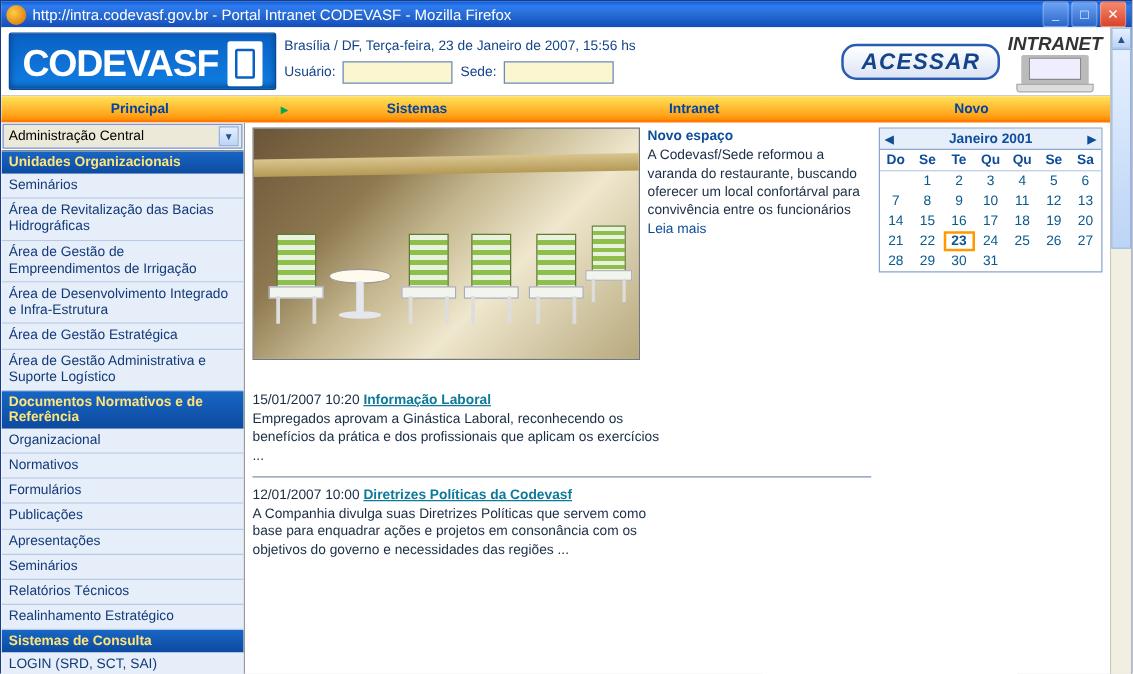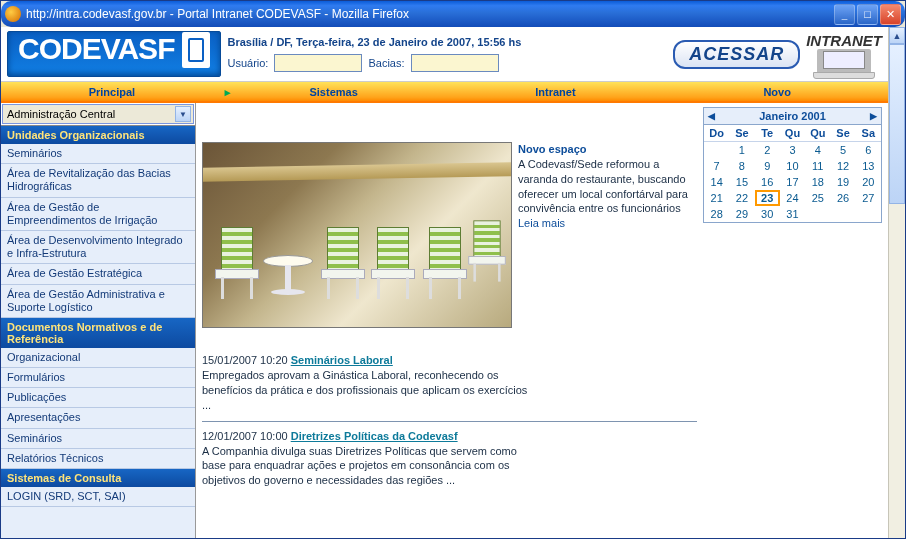--- a/index.html
+++ b/index.html
@@ -1,41 +1,41 @@
 <!DOCTYPE html>
 <html><head>
 <meta charset="utf-8">
 <style>
 * { margin: 0; padding: 0; box-sizing: border-box; }
 body { font-family: Verdana, Arial, sans-serif; font-size: 11px; background: #ece9d8; overflow: hidden; width: 906px; height: 539px; }
 .window { width: 906px; height: 539px; display: flex; flex-direction: column; border: 1px solid #1a3b87; }
 
 
-.titlebar { background: linear-gradient(#0b5cd8, #2f7bf0 18%, #296fd8 45%, #134cb8); color: #fff; height: 26px; display: flex; align-items: center; padding: 0 4px; font-size: 12px; border-radius: 10px; }
+.titlebar { background: linear-gradient(#0b5cd8, #2f7bf0 18%, #296fd8 45%, #134cb8); color: #fff; height: 26px; display: flex; align-items: center; padding: 0 4px; font-size: 12px; }
 .titlebar .favicon { width: 16px; height: 16px; border-radius: 50%; background: radial-gradient(circle at 6px 6px, #ffcc44, #d46a00); margin-right: 5px; display:flex;align-items:center;justify-content:center;color:#803800;font-weight:bold;font-size:10px;}
 .titlebar .title { flex: 1; }
 .titlebar .winbtns { display: flex; gap: 2px; }
 .titlebar .winbtn { width: 21px; height: 21px; background: linear-gradient(#6ea4f6,#2a66c8); border: 1px solid #fff4; border-radius: 3px; color: #fff; font-size: 11px; display:flex; align-items:center; justify-content:center; font-family: Tahoma; }
 .titlebar .winbtn.close { background: linear-gradient(#f48a6e,#d8432a); }
 
 
 .content-row { flex:1; display:flex; background:#fff; }
 .page { flex:1; background:#fff; overflow:hidden; display:flex; flex-direction:column; }
 .vscroll { width:17px; background:#f1efe2; border-left:1px solid #c7c5b8; display:flex; flex-direction:column; }
 .vscroll .sbtn { height:17px; background:linear-gradient(#e5f0ff,#bcd4f6); border:1px solid #93b4e6; display:flex;align-items:center;justify-content:center;color:#2a4d8d;font-size:9px; }
 .vscroll .track { flex:1; background:#f1efe2; position:relative; }
 .vscroll .thumb { position:absolute; top:0; left:0; right:0; height:160px; background:linear-gradient(#e5f0ff,#bcd4f6); border:1px solid #93b4e6; }
 
 
 .banner { height:55px; background:#fff; display:flex; align-items:center; padding:0 6px; gap:6px; border-bottom:1px solid #ccc; }
-.logo { background: linear-gradient(#0a60c4, #117fe4); color:#fff; font-family: 'Arial Black', Arial; font-weight:900; font-size:30px; letter-spacing:-1px; padding:0 10px 2px 10px; border:1px solid #064a99; border-radius:2px; display:flex; align-items:flex-start; height:46px; box-shadow: inset 0 -2px 6px #04458f; }
+.logo { background: linear-gradient(#0a60c4, #117fe4); color:#fff; font-family: 'Arial Black', Arial; font-weight:900; font-size:30px; letter-spacing:-1px; padding:0 10px 2px 10px; border:1px solid #064a99; border-radius:2px; display:flex; align-items:flex-end; height:46px; box-shadow: inset 0 -2px 6px #04458f; }
 .logo .shape { width:28px;height:36px; background:#fff; margin-left:8px; border-radius:2px; position:relative; }
 .logo .shape::after{content:"";position:absolute;inset:6px;border:2px solid #0a60c4;border-radius:2px;}
 .meta { flex:1; display:flex; flex-direction:column; gap:6px; }
-.meta .loc { color:#13448a; font-weight:bold; }
+.meta .loc { color:#13448a; font-weight:normal; }
 .login-row { display:flex; align-items:center; gap:6px; }
 .login-row label { color:#13448a; font-weight:normal; }
 .login-row .field { width:88px; height:18px; background:#fbf6d0; border:1px solid #6a8abf; }
 .acessar { background:linear-gradient(#fff,#dbe4f4); border:2px solid #2a5bb2; border-radius:12px; padding:2px 14px; color:#13448a; font-weight:bold; font-style:italic; font-size:18px; letter-spacing:1px; }
 .intranet-tag { display:flex; flex-direction:column; align-items:center; }
 .intranet-tag .txt { font-style:italic; font-weight:bold; font-size:15px; color:#333; }
 .laptop { width:54px; height:28px; background:#bbb; border-radius:2px; position:relative; }
 .laptop::before{content:"";position:absolute;top:2px;left:6px;right:6px;height:16px;background:#eef;border:1px solid #888;}
 .laptop::after{content:"";position:absolute;bottom:-2px;left:-4px;right:-4px;height:5px;background:#ddd;border-radius:0 0 3px 3px;border:1px solid #aaa;}
 
@@ -60,21 +60,21 @@
 .chair .back{position:absolute;top:0;left:6px;right:6px;height:48px;background:repeating-linear-gradient(#e9f2df 0 4px,#8fbf4b 4px 8px);border:1px solid #5d7d33;}
 .chair .seat{position:absolute;bottom:20px;left:0;right:0;height:10px;background:#f2f5ee;border:1px solid #aab;}
 .chair .leg{position:absolute;bottom:0;width:3px;height:22px;background:#ddd;}
 .chair .leg.l{left:6px;} .chair .leg.r{right:6px;}
 .tbl { position:absolute; bottom:32px; left:60px; width:50px; height:40px; }
 .tbl .top{position:absolute;top:0;left:0;right:0;height:12px;background:#fefbee;border-radius:50%;border:1px solid #999;}
 .tbl .pole{position:absolute;top:10px;left:22px;width:6px;height:26px;background:#e6e6ee;}
 .tbl .base{position:absolute;bottom:0;left:8px;right:8px;height:6px;background:#e6e6ee;border-radius:50%;}
 .image-block .rail{position:absolute;top:22px;left:-10px;right:-10px;height:14px;background:linear-gradient(#d9c58f,#b59a56);transform:rotate(-1deg);}
 
-.top-row { display:flex; gap:6px;margin-top:35px; }
+.top-row { display:flex; gap:6px; }
 .lead { flex:1; color:#1a2d44; font-size:11px; line-height:1.35; }
 .lead .t { color:#0d4d9a; font-weight:bold; }
 .lead a { color:#0d4d9a; text-decoration:none; }
 
 .news { margin-top:18px; }
 .news .item { padding:8px 0; border-top:1px solid #7e94b0; }
 .news .item:first-child { border-top:none; }
 .news .dt { color:#1a2d44; }
 .news .hl { color:#0d7a9a; font-weight:bold; }
 .news .body { color:#1a2d44; line-height:1.35; margin-top:2px; max-width: 330px; }
@@ -111,21 +111,21 @@
       <div class="banner">
         <div class="logo">
           <span>CODEVASF</span>
           <span class="shape"></span>
         </div>
         <div class="meta">
           <div class="loc">Brasília / DF, Terça-feira, 23 de Janeiro de 2007, 15:56 hs</div>
           <div class="login-row">
             <label>Usuário:</label>
             <div class="field"></div>
-            <label>Bacias:</label>
+            <label>Sede:</label>
             <div class="field"></div>
           </div>
         </div>
         <button class="acessar">ACESSAR</button>
         <div class="intranet-tag">
           <div class="txt">INTRANET</div>
           <div class="laptop"></div>
         </div>
       </div>
 
@@ -148,25 +148,27 @@
           <div class="side-scroll" id="side-scroll">
               <div class="side-h">Unidades Organizacionais</div>
               <div class="side-item">Seminários</div>
               <div class="side-item">Área de Revitalização das Bacias Hidrográficas</div>
               <div class="side-item">Área de Gestão de Empreendimentos de Irrigação</div>
               <div class="side-item">Área de Desenvolvimento Integrado e Infra-Estrutura</div>
               <div class="side-item">Área de Gestão Estratégica</div>
               <div class="side-item">Área de Gestão Administrativa e Suporte Logístico</div>
               <div class="side-h">Documentos Normativos e de Referência</div>
               <div class="side-item">Organizacional</div>
+              <div class="side-item">Normativos</div>
               <div class="side-item">Formulários</div>
               <div class="side-item">Publicações</div>
               <div class="side-item">Apresentações</div>
               <div class="side-item">Seminários</div>
               <div class="side-item">Relatórios Técnicos</div>
+              <div class="side-item">Realinhamento Estratégico</div>
               <div class="side-h">Sistemas de Consulta</div>
               <div class="side-item">LOGIN (SRD, SCT, SAI)</div>
             </div>
         </div>
 
         <div class="main">
           <div class="maincol">
             <div class="top-row">
               <div class="image-block">
                 <div class="rail"></div>
@@ -208,21 +210,21 @@
               </div>
               <div class="lead">
                 <div class="t">Novo espaço</div>
                 <div>A Codevasf/Sede reformou a varanda do restaurante, buscando oferecer um local confortárval para convivência entre os funcionários</div>
                 <a href="#">Leia mais</a>
               </div>
             </div>
 
             <div class="news" id="news">
                 <div class="item">
-                  <div><span class="dt">15/01/2007 10:20 </span><a href="#" class="hl">Seminários Laboral</a></div>
+                  <div><span class="dt">15/01/2007 10:20 </span><a href="#" class="hl">Informação Laboral</a></div>
                   <div class="body">Empregados aprovam a Ginástica Laboral, reconhecendo os benefícios da prática e dos profissionais que aplicam os exercícios ...</div>
                 </div>
                 <div class="item">
                   <div><span class="dt">12/01/2007 10:00 </span><a href="#" class="hl">Diretrizes Políticas da Codevasf</a></div>
                   <div class="body">A Companhia divulga suas Diretrizes Políticas que servem como base para enquadrar ações e projetos em consonância com os objetivos do governo e necessidades das regiões ...</div>
                 </div>
               </div>
           </div>
 
           <div class="rightcol">

